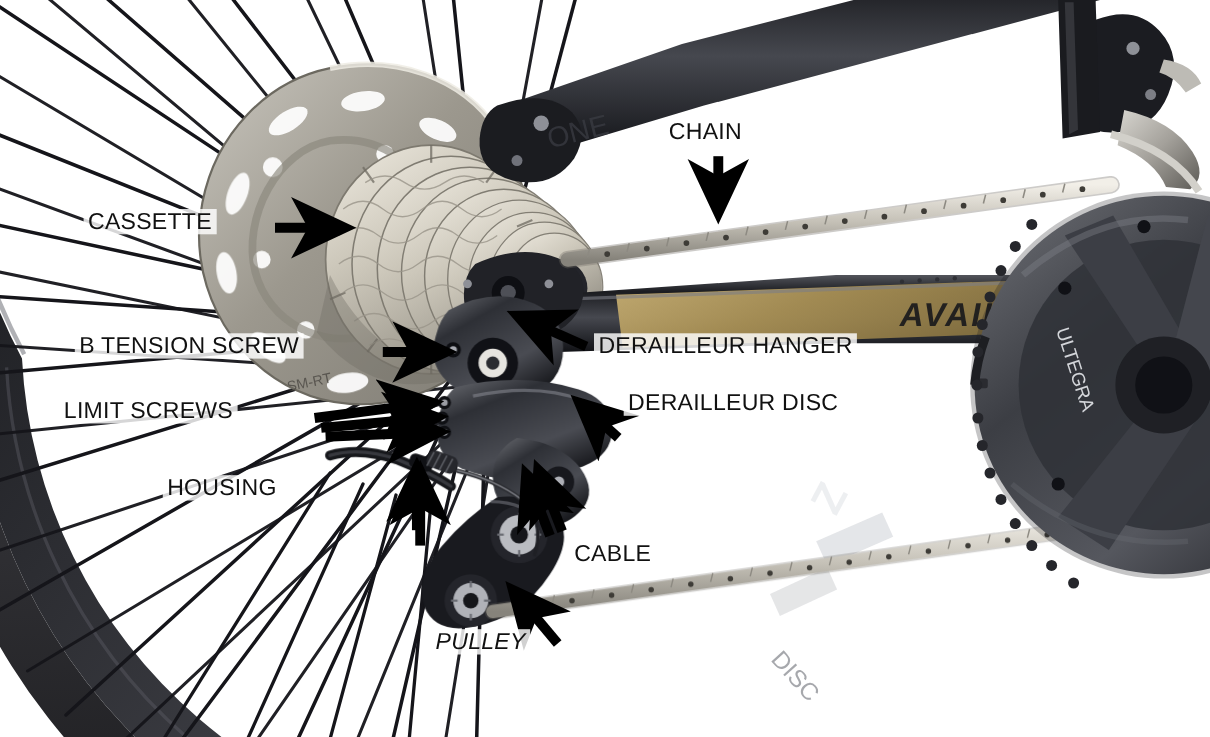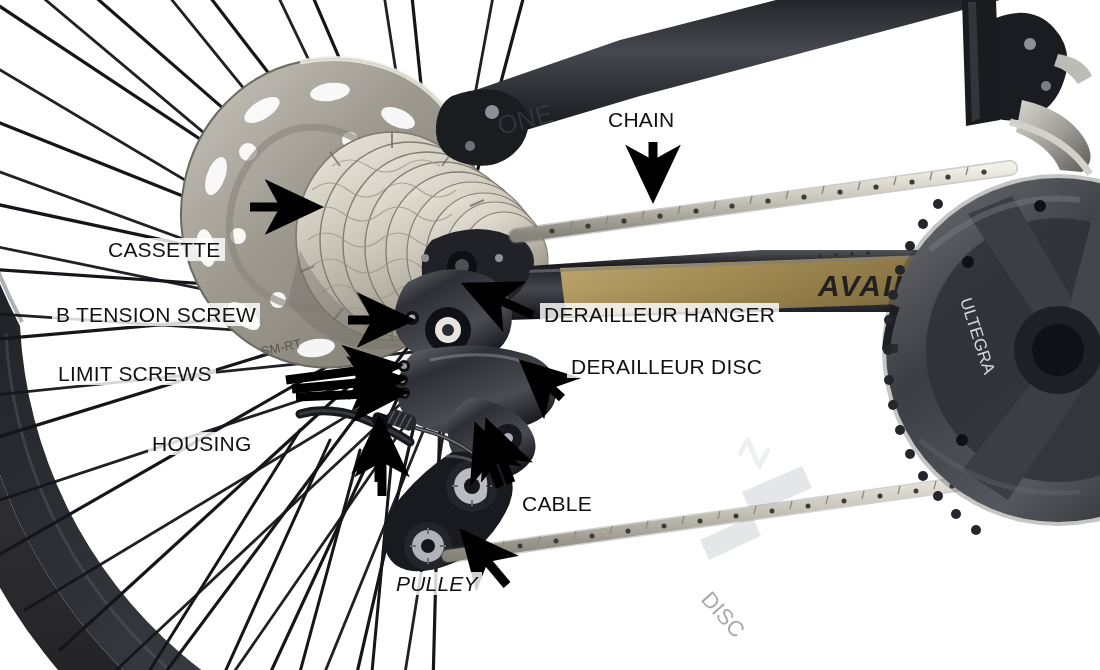--- a/index.html
+++ b/index.html
@@ -525,25 +525,25 @@
       <line x1="296" y1="397" x2="392" y2="393"></line>
       <line x1="562" y1="398" x2="532" y2="371"></line>
       <line x1="379" y1="482" x2="379" y2="433"></line>
       <line x1="382" y1="496" x2="382" y2="436"></line>
       <line x1="511" y1="483" x2="492" y2="434"></line>
       <line x1="500" y1="487" x2="481" y2="438"></line>
       <line x1="507" y1="585" x2="471" y2="542"></line>
     </g>
   </svg>
 
-  <div class="label lbl-lg" style="left:104px; top:190px;margin-top:48px;">CASSETTE</div>
+  <div class="label lbl-lg" style="left:76px; top:190px;">CASSETTE</div>
 
   <div class="label lbl-lg" style="left:604px; top:108px;">CHAIN</div>
 
-  <div class="label lbl-lg" style="left:52px; top:303px;text-align:right;">B TENSION SCREW</div>
+  <div class="label lbl-lg" style="left:68px; top:303px;text-align:right;">B TENSION SCREW</div>
 
   <div class="label lbl-lg" style="left:54px; top:362px;">LIMIT SCREWS</div>
 
   <div class="label lbl-lg" style="left:540px; top:303px;">DERAILLEUR HANGER</div>
 
   <div class="label lbl-lg" style="left:567px; top:355px;">DERAILLEUR DISC</div>
 
   <div class="label lbl-lg" style="left:148px; top:432px;">HOUSING</div>
 
 

